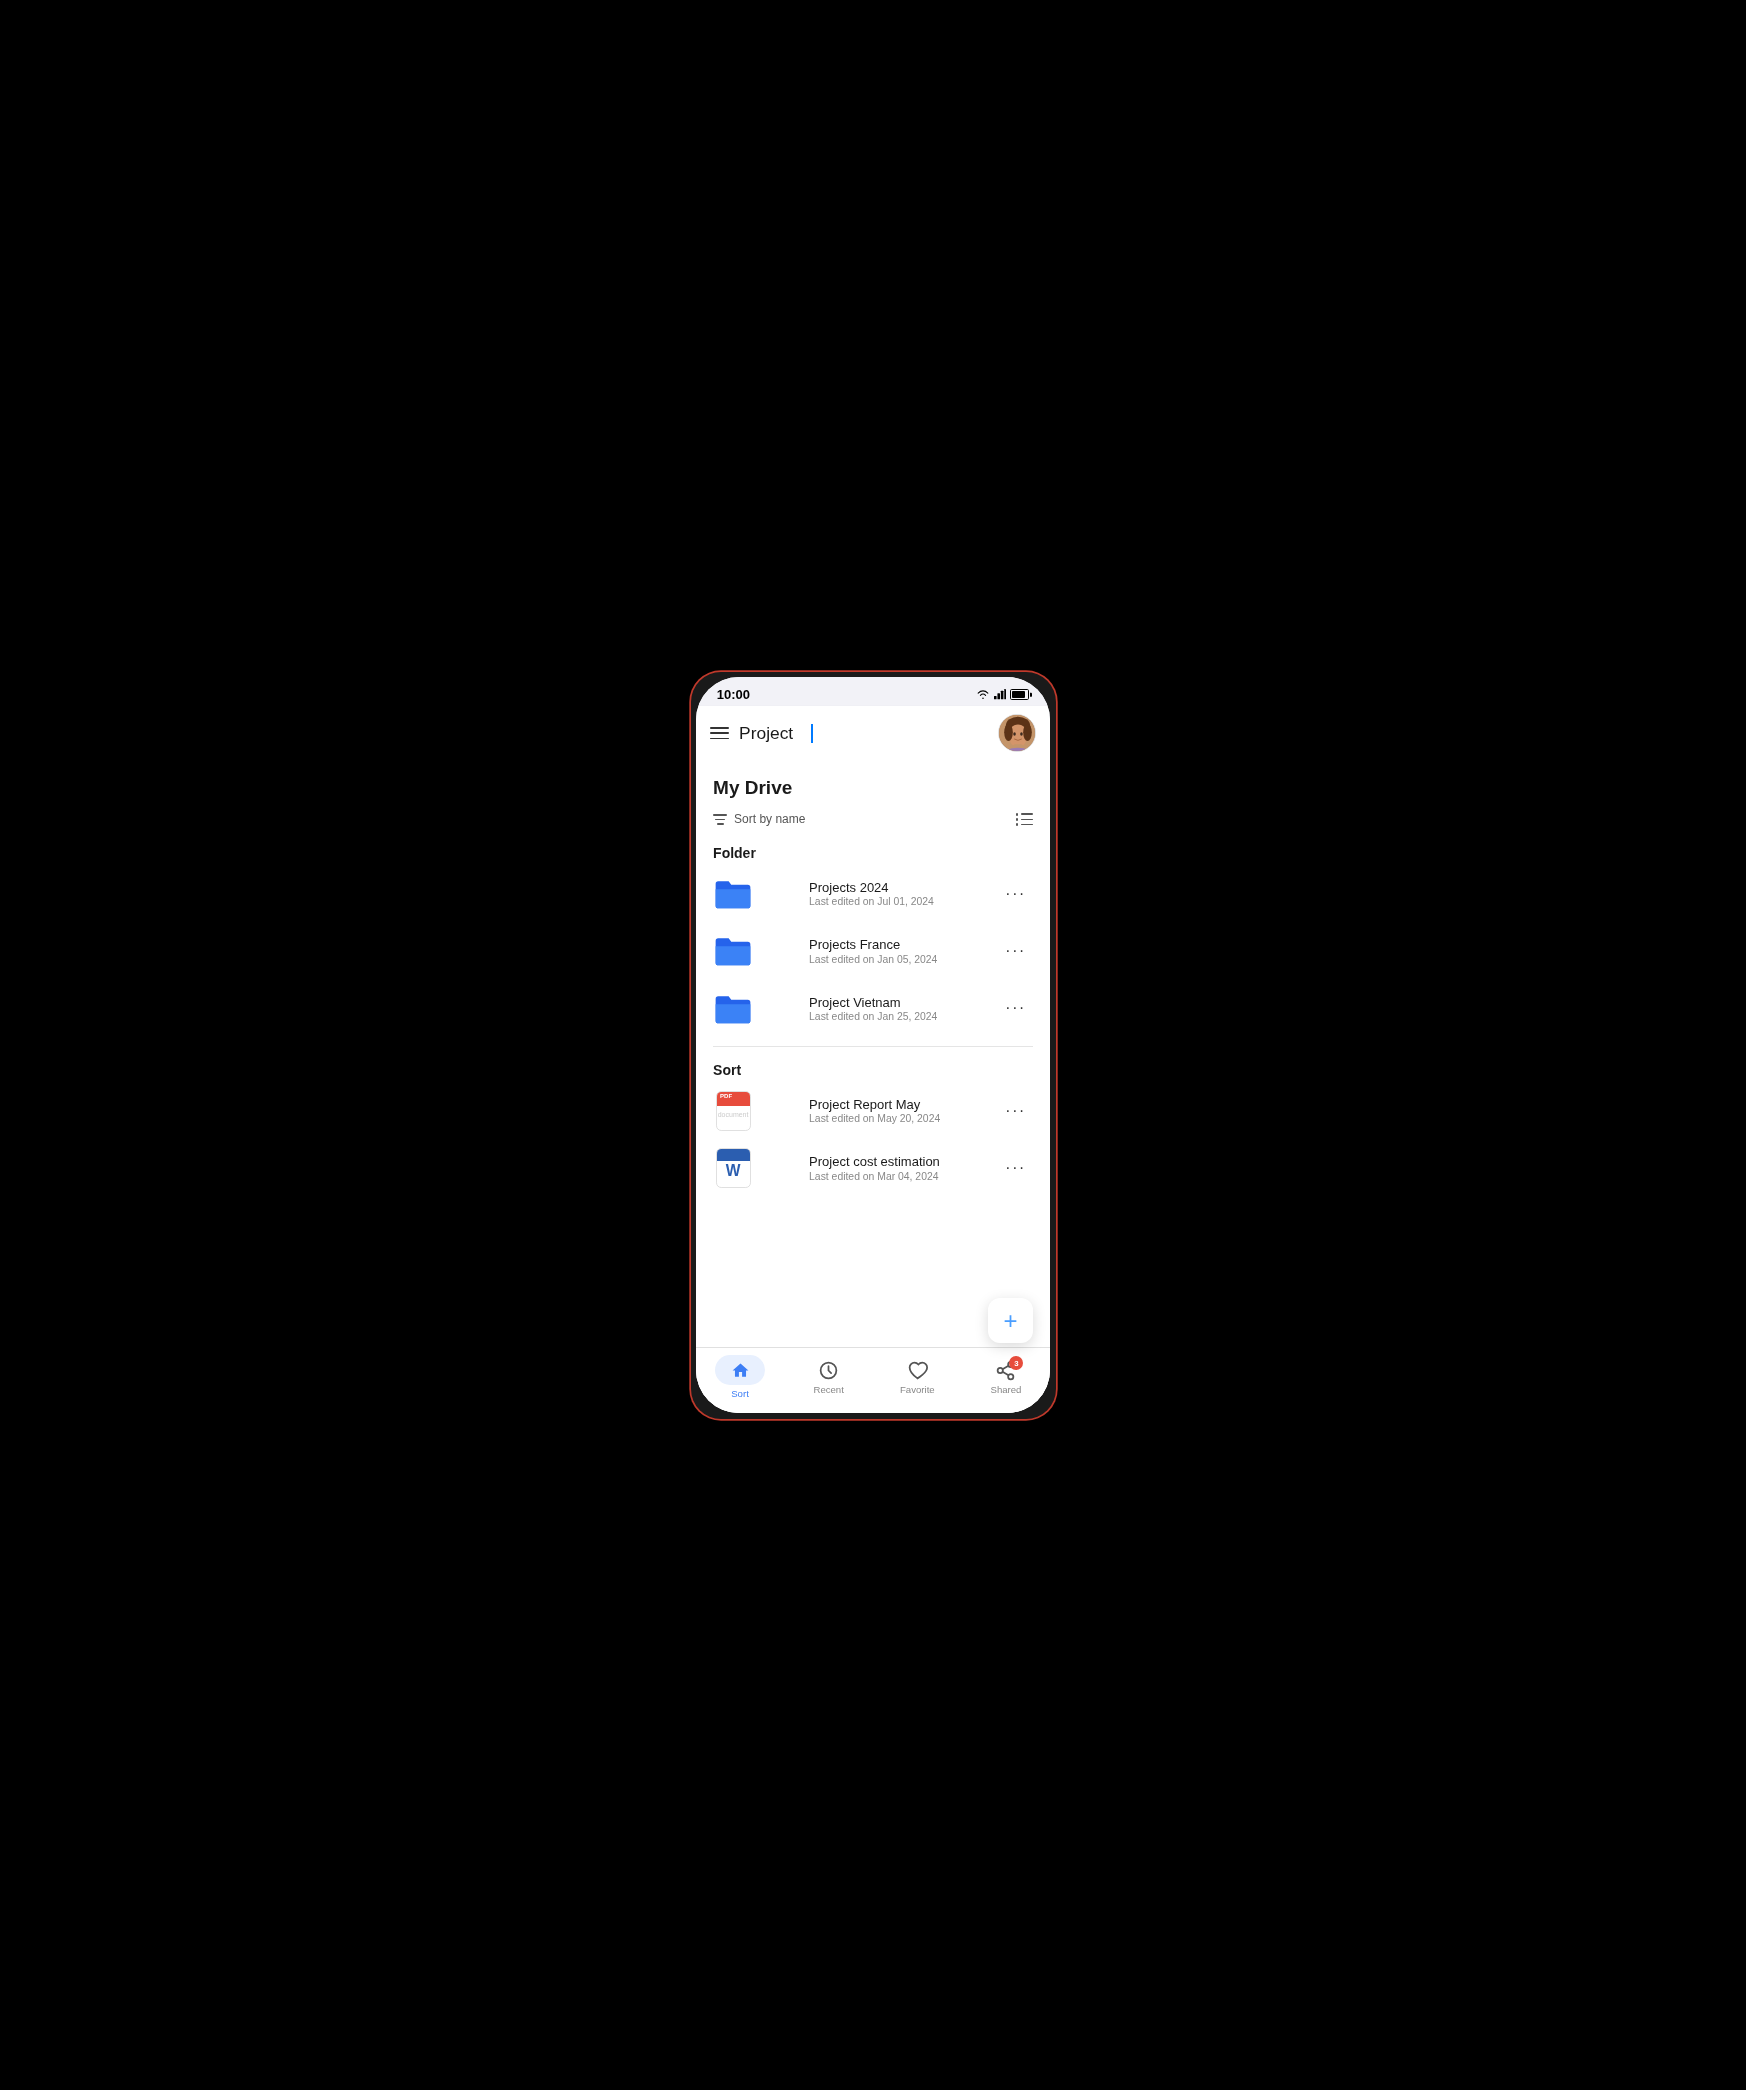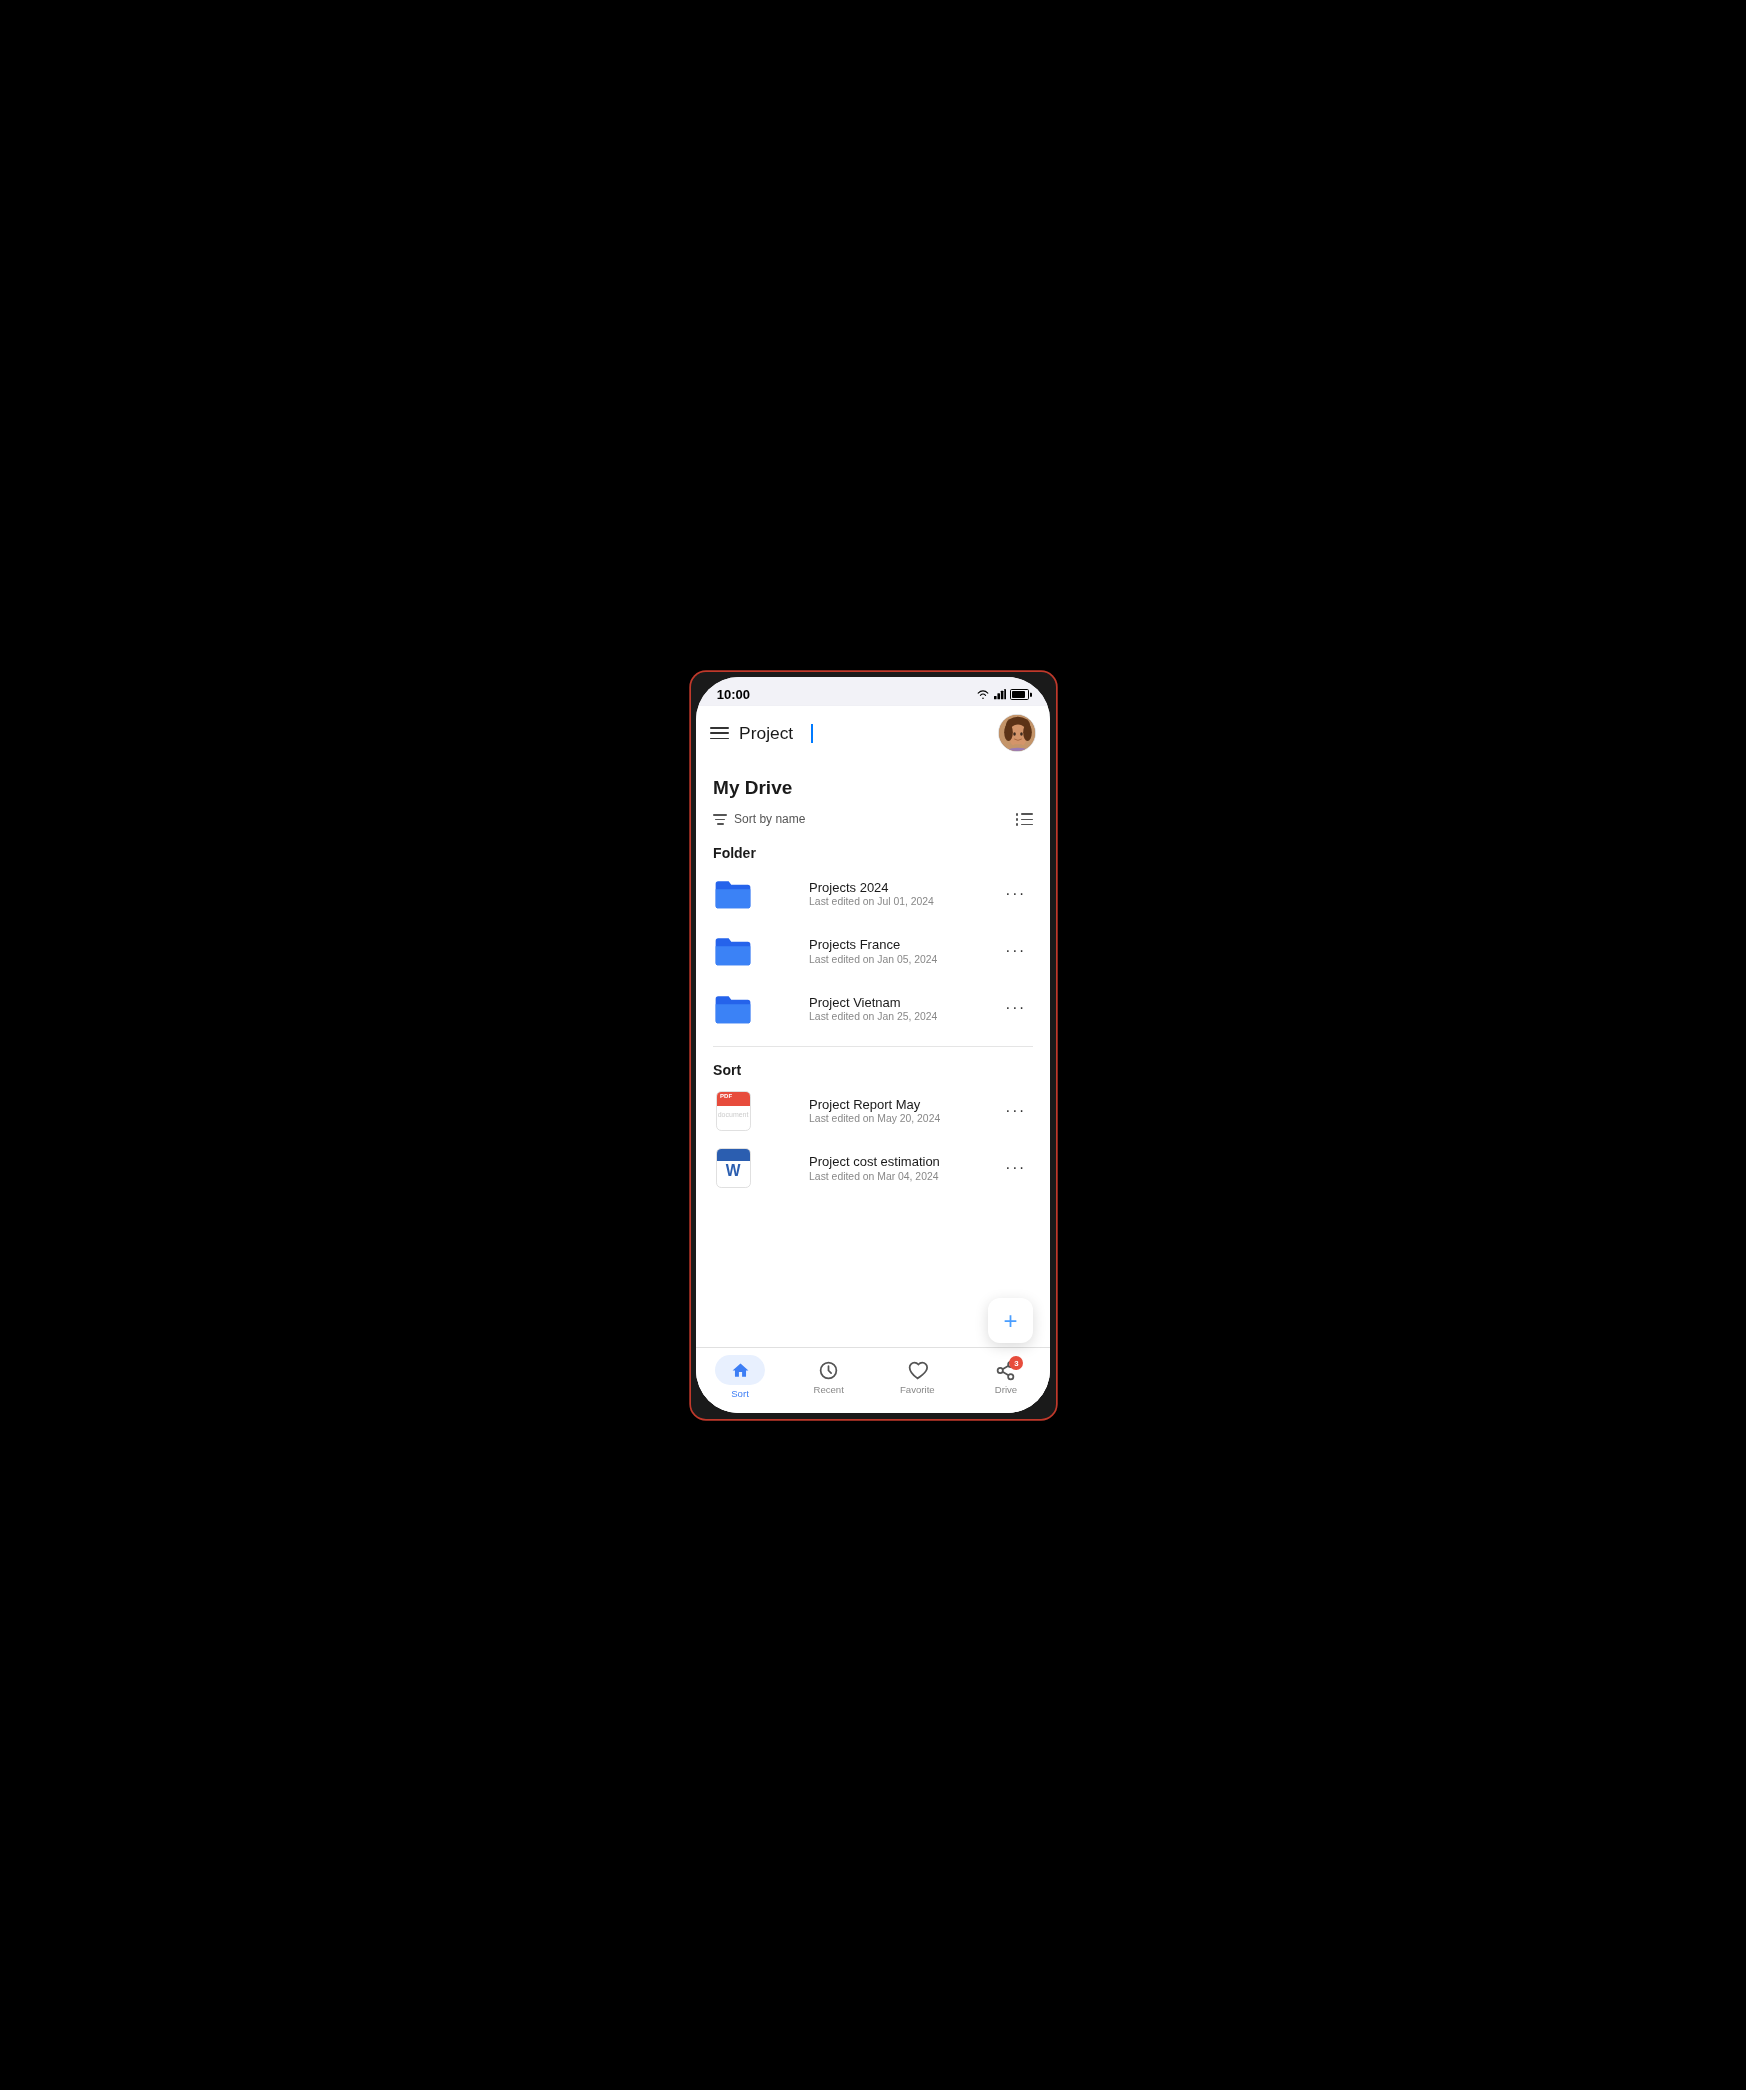--- a/index.html
+++ b/index.html
@@ -10,21 +10,21 @@
       justify-content: center;
       align-items: center;
       min-height: 100vh;
       font-family: -apple-system, BlinkMacSystemFont, 'Segoe UI', sans-serif;
     }
 
     .phone-outer {
       width: 365px;
       height: 747px;
       background: #1a1a1a;
-      border-radius: 15px;
+      border-radius: 30px;
       padding: 5.2px;
       box-shadow: 0 0 0 1.7px #c0392b, 0 26px 70px rgba(0,0,0,0.8);
       position: relative;
     }
 
     .phone-inner {
       width: 100%;
       height: 100%;
       background: #f2f2f7;
       border-radius: 43px;
@@ -671,20 +671,20 @@
         <div class="nav-icon-wrap">
           <svg width="21" height="21" viewBox="0 0 24 24">
             <circle cx="18" cy="5" r="3" stroke="#555" stroke-width="2" fill="none"></circle>
             <circle cx="6" cy="12" r="3" stroke="#555" stroke-width="2" fill="none"></circle>
             <circle cx="18" cy="19" r="3" stroke="#555" stroke-width="2" fill="none"></circle>
             <line x1="8.59" y1="13.51" x2="15.42" y2="17.49" stroke="#555" stroke-width="2"></line>
             <line x1="15.41" y1="6.51" x2="8.59" y2="10.49" stroke="#555" stroke-width="2"></line>
           </svg>
           <span class="nav-badge">3</span>
         </div>
-        <span class="nav-label">Drive</span>
+        <span class="nav-label">Shared</span>
       </div>
 
     </div>
 
   </div>
 </div>
 
 
 </body></html>

